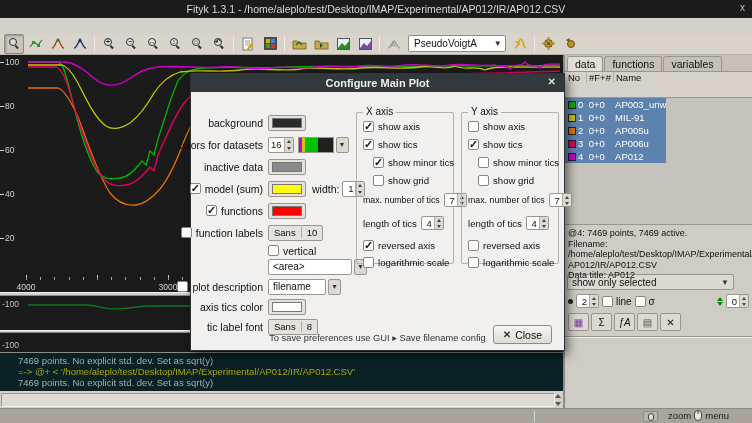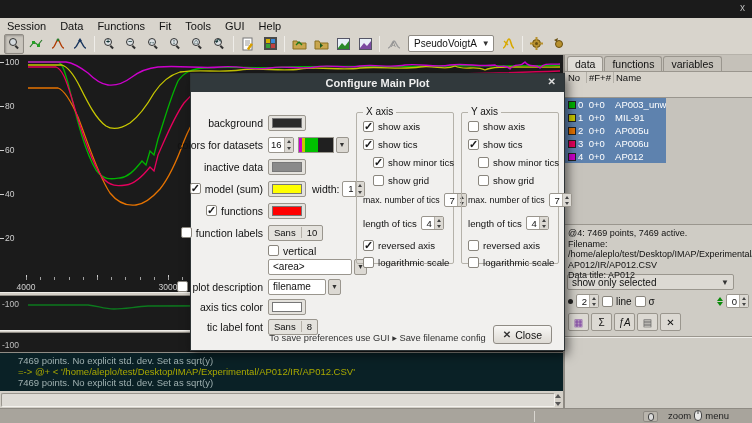--- a/index.html
+++ b/index.html
@@ -16,21 +16,21 @@
 
   
   .toolbar{position:absolute;left:0;top:33px;width:752px;height:22px;background:#d8d4cc;border-bottom:1px solid #b6b2aa;display:flex;align-items:center;padding-left:3px;}
   .tbtn{width:20px;height:20px;display:flex;align-items:center;justify-content:center;margin:0 1px;border:1px solid transparent;border-radius:2px;position:relative;}
   .tbtn.pressed{border:1px solid #8f8b84;background:#c9c5bd;box-shadow:inset 1px 1px 2px rgba(0,0,0,.25);}
   .tsep{width:1px;height:16px;background:#aaa69e;border-right:1px solid #efede9;margin:0 3px;}
   .mag{position:relative;width:11px;height:11px;}
   .mag .lens{position:absolute;left:0;top:0;width:8px;height:8px;border:1.6px solid #333;border-radius:50%;background:rgba(220,230,240,.6);}
   .mag .tail{position:absolute;left:7px;top:7px;width:4px;height:1.8px;background:#333;transform:rotate(45deg);transform-origin:0 0;}
   .mag .g{position:absolute;left:1px;top:-1px;width:7px;text-align:center;font-size:7px;font-weight:bold;color:#133;line-height:9px;}
-  .peakcombo{height:17px;margin:0 3px;background:#fff;border:1px solid #8f8b84;border-radius:2px;font-size:10px;display:flex;align-items:center;padding:0 3px 0 5px;}
+  .peakcombo{height:17px;margin:0 3px;background:#fff;border:1px solid #8f8b84;border-radius:2px;font-size:10px;display:flex;align-items:center;padding:0 3px 0 5px;gap:12px;}
   .peakcombo .arr{margin-left:5px;font-size:8px;color:#333;}
 
   
   .plotcol{position:absolute;left:0;top:55px;width:563px;height:368px;}
   .plot-main{position:absolute;left:0;top:0;width:563px;height:237px;background:#1b1b1b;overflow:hidden;}
   .ytick{position:absolute;left:0;display:flex;align-items:center;height:10px;color:#cfcfcf;font-size:8.5px;}
   .ytick i{display:inline-block;width:4px;height:1px;background:#cfcfcf;margin-right:1px;}
   .xlab{position:absolute;top:227px;transform:translateX(-50%);color:#cfcfcf;font-size:8.5px;}
   #xticks .maj{position:absolute;top:220px;width:1px;height:5px;background:#cfcfcf;}
   #xticks .min{position:absolute;top:222px;width:1px;height:3px;background:#9f9f9f;}
@@ -117,32 +117,24 @@
   .footnote{position:absolute;left:0;width:100%;text-align:center;font-size:9.3px;color:#333;}
   .closebtn{position:absolute;right:12px;height:19px;border:1px solid #8f8b84;border-radius:3px;background:linear-gradient(#f8f7f5,#dddad4);display:flex;align-items:center;gap:4px;padding:0 9px;font-size:10.5px;}
   .closebtn .x{font-weight:bold;font-size:10px;color:#333;}
 </style>
 </head>
 <body>
 
 <div class="app">
 
   <div class="titlebar">
+    <span>Fityk 1.3.1 - /home/aleplo/test/Desktop/IMAP/Experimental/AP012/IR/AP012.CSV</span>
     <span class="close">x</span>
   </div>
 
-  <div class="menubar">
-    <span>Session</span>
-    <span>Data</span>
-    <span>Functions</span>
-    <span>Fit</span>
-    <span>Tools</span>
-    <span>GUI</span>
-    <span>Help</span>
-  </div>
 
   <div class="toolbar">
     <span class="tbtn pressed">
         <span class="mag">
           <span class="lens"></span>
           <span class="tail"></span>
         </span>
       </span>
     <span class="tbtn">
         <svg width="14" height="12">

